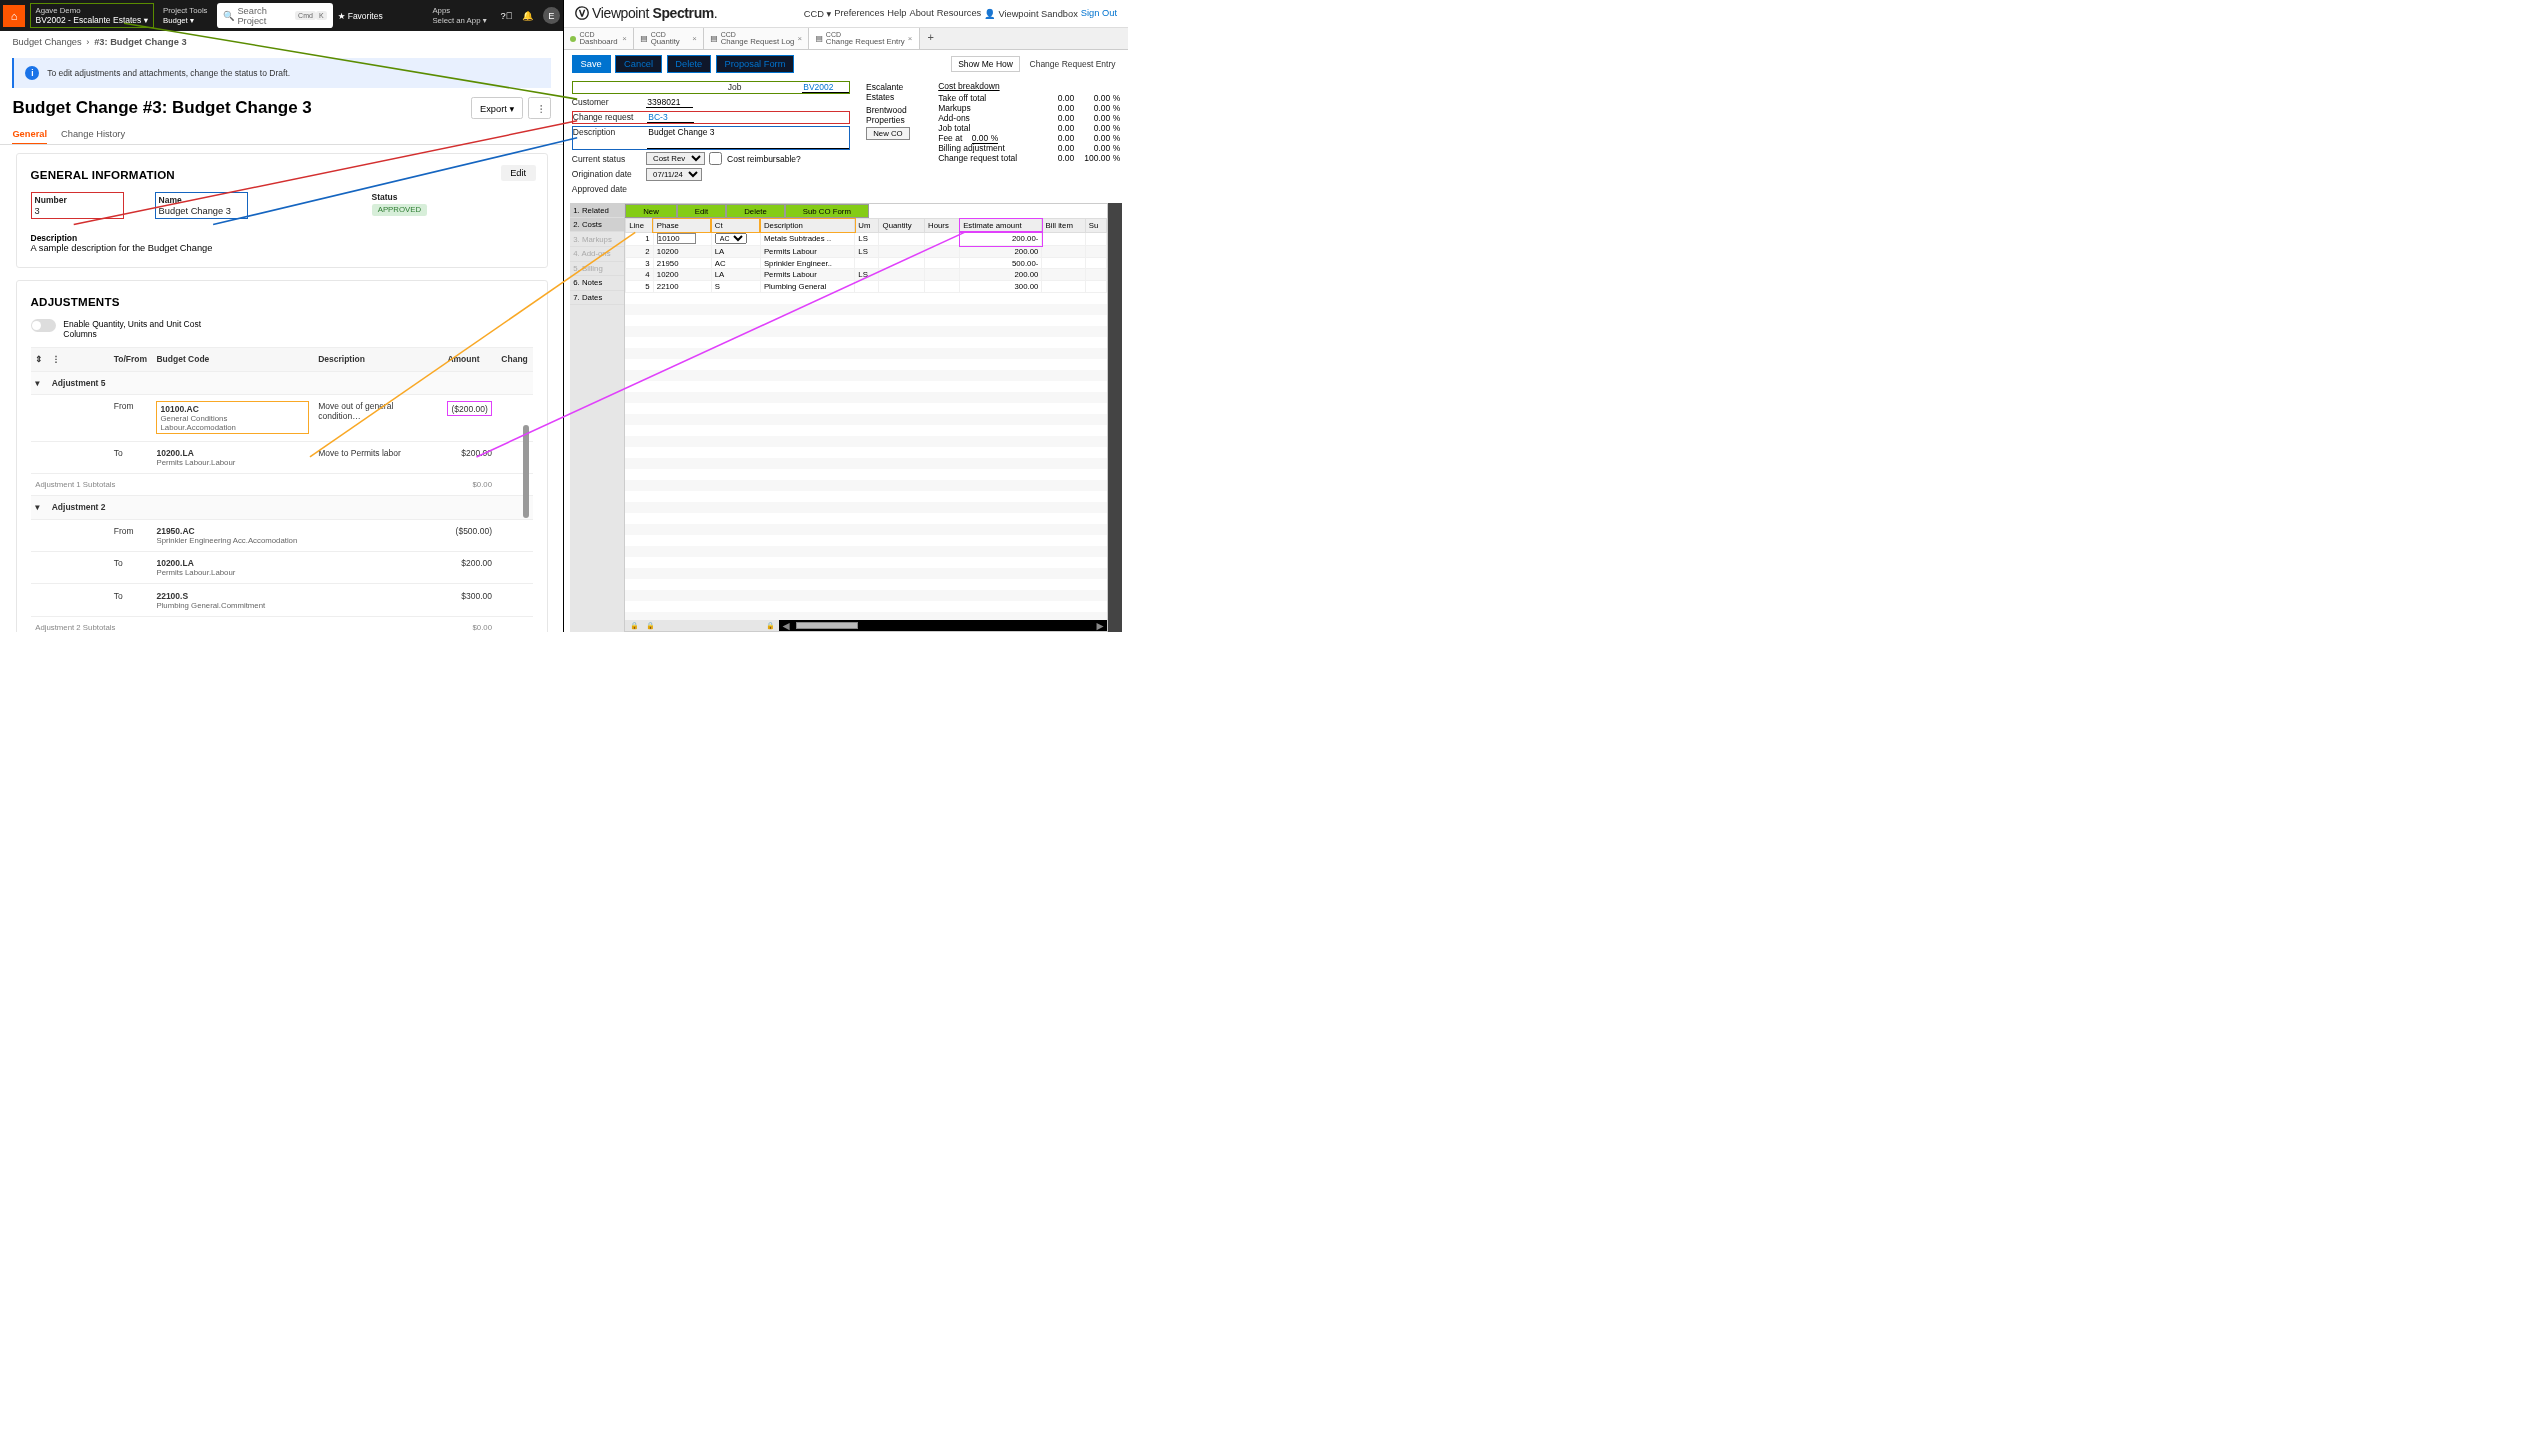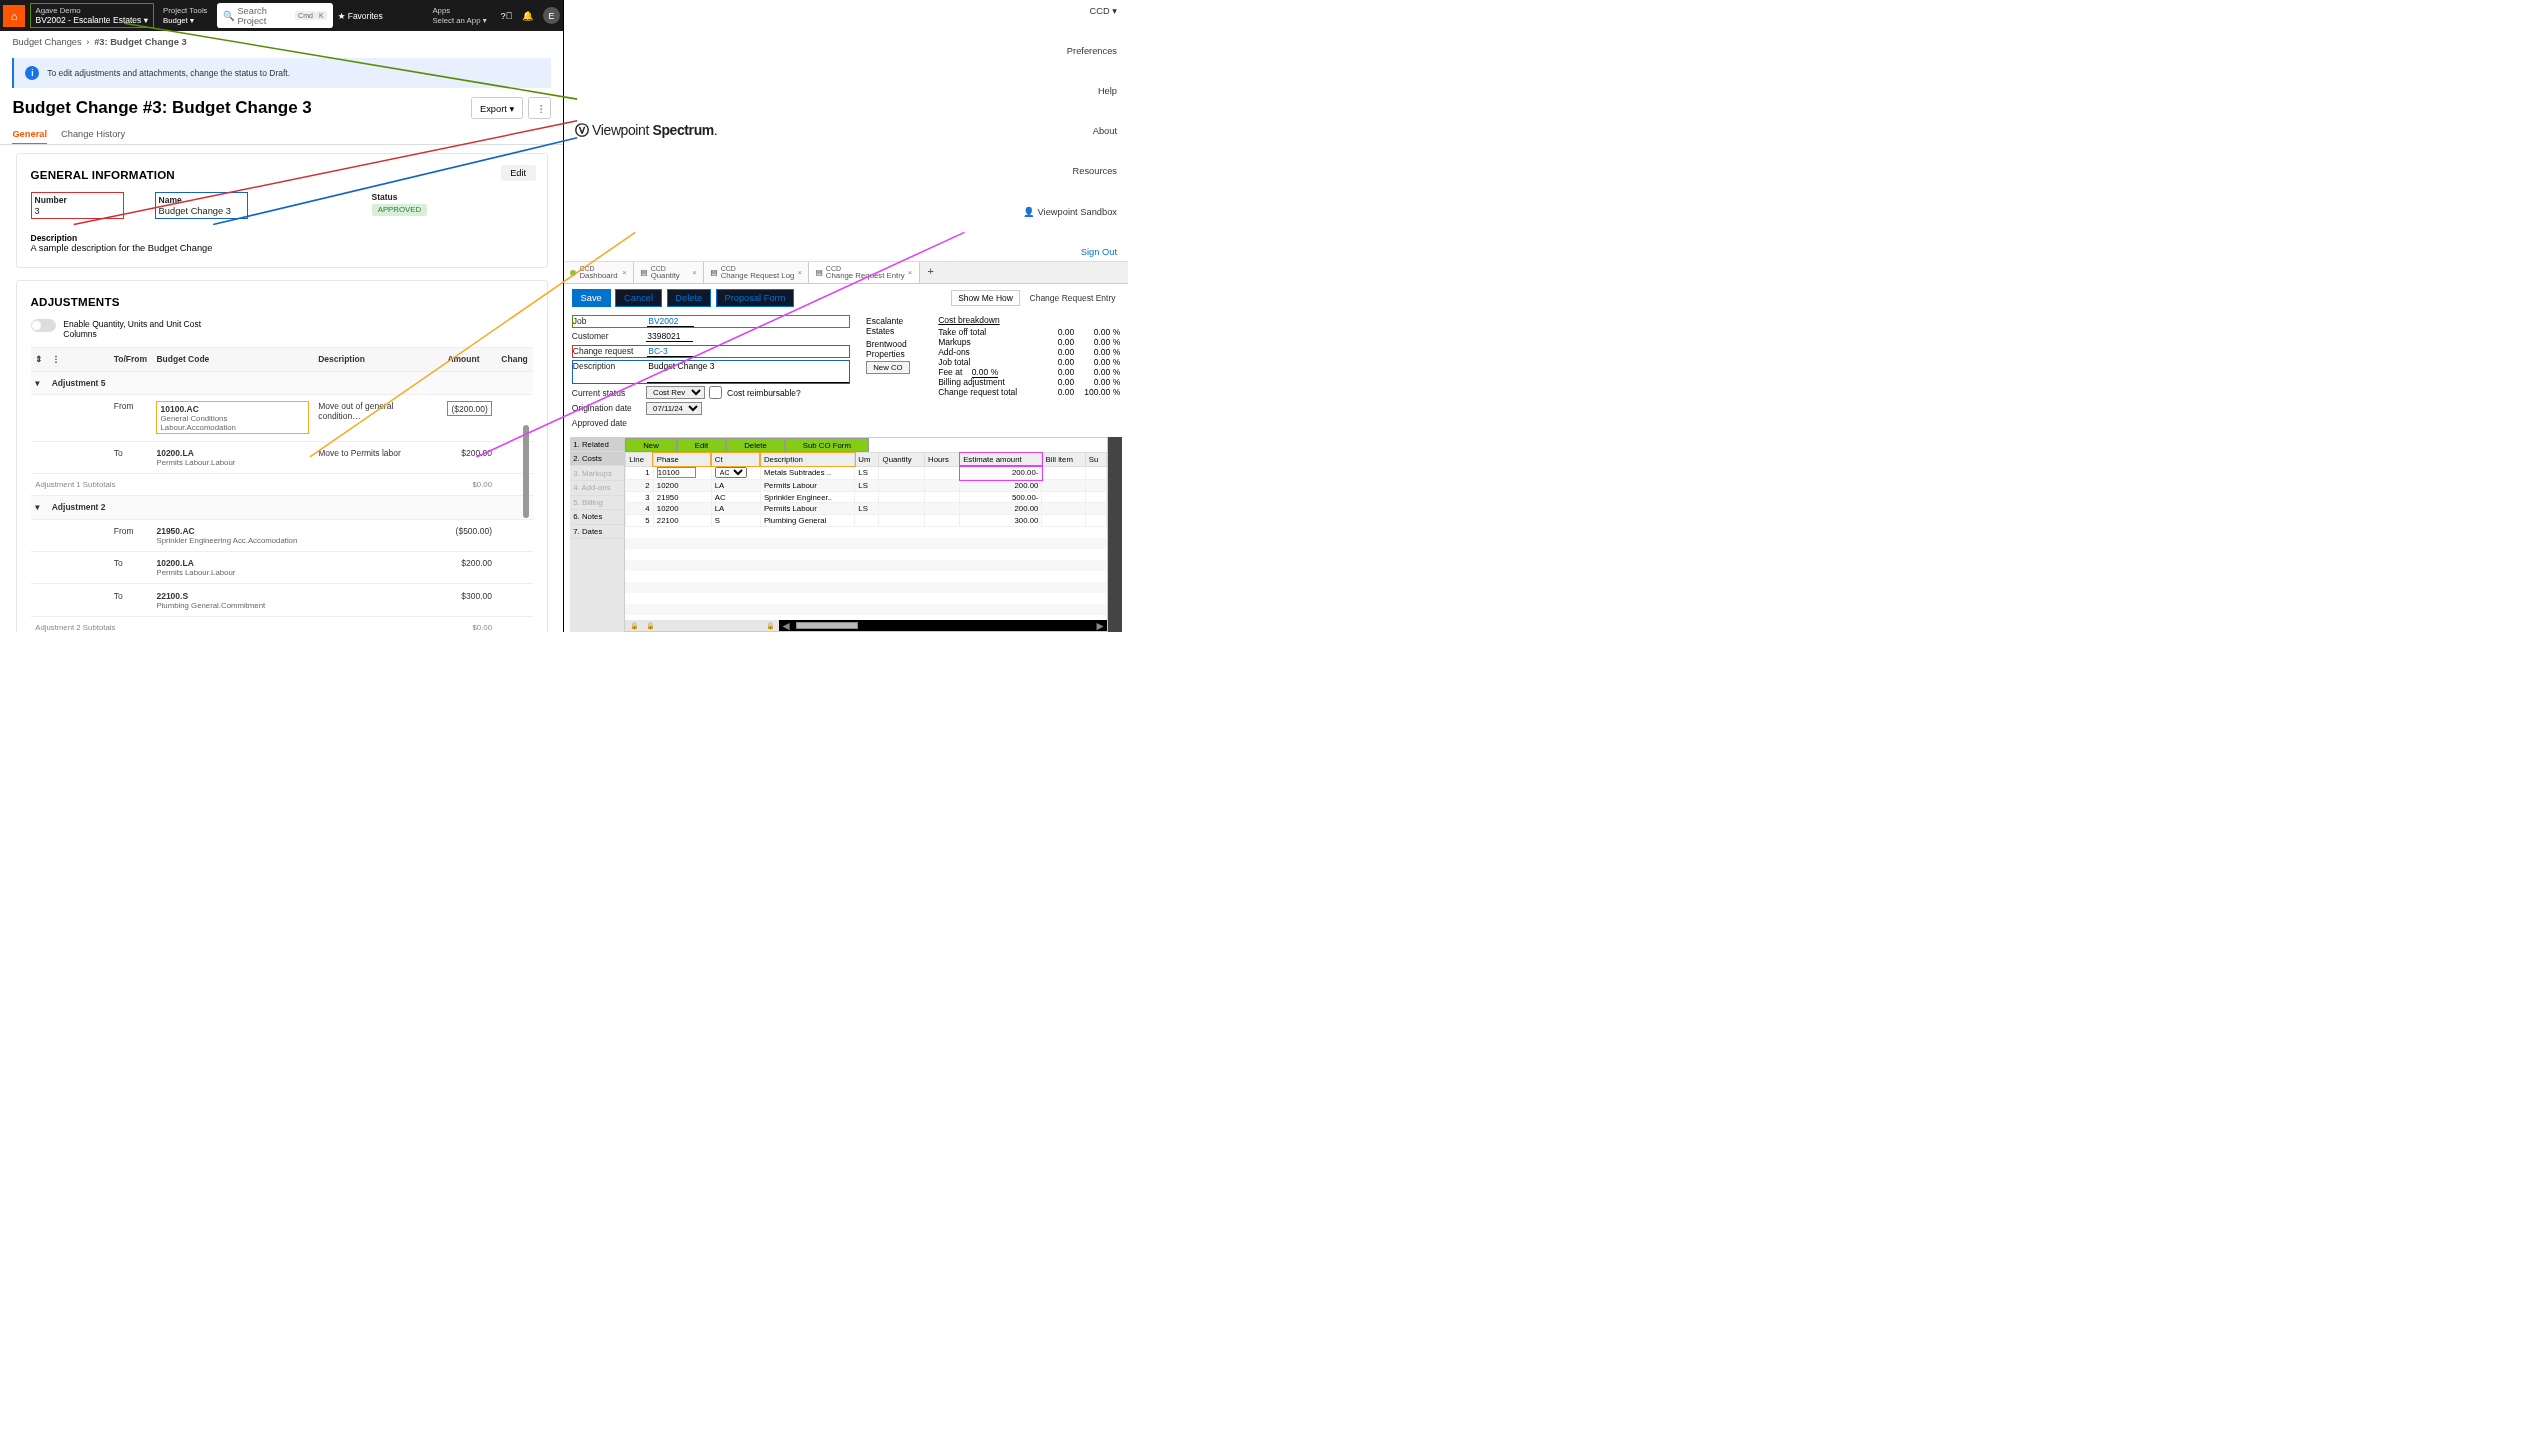--- a/index.html
+++ b/index.html
@@ -55,21 +55,21 @@
 .code-line { font-weight: 600; }
 .code-desc { font-size: 7.8px; color: #666; }
 .amt { text-align: right; }
 .subtotal td { color: #888; font-size: 7.8px; }
 .scroll-ind { position: absolute; right: 3.1px; top: 78px; width: 6.2px; height: 93px; background: #999; border-radius: 3.1px; }
 
 
 .vp-top { display: flex; align-items: center; padding: 4.7px 11px; gap: 11px; border-bottom: 0.8px solid #ddd; }
 .vp-logo { font-size: 14px; font-weight: 400; letter-spacing: -0.4px; color: #222; }
 .vp-logo strong { font-weight: 700; }
-.vp-nav { margin-left: auto; display: flex; gap: 30px; align-items: flex-end; font-size: 9.3px; color: #333; flex-direction: column; }
+.vp-nav { margin-left: auto; display: flex; gap: 3px; align-items: flex-start; font-size: 9.3px; color: #333; }
 .vp-nav a { color: #0073cf; text-decoration: none; }
 
 .vp-tabs { display: flex; background: #f0f0f0; border-bottom: 0.8px solid #ccc; }
 .vp-tab { display: flex; align-items: center; gap: 3.1px; padding: 2.3px 6.2px; font-size: 7.8px; color: #555; border-right: 0.8px solid #ccc; line-height: 1.1; background: #fafafa; min-width: 70px; }
 .vp-tab.active { background: #fff; }
 .vp-tab .dot { width: 6.2px; height: 6.2px; border-radius: 50%; background: #8bc34a; }
 .vp-tab .x { margin-left: auto; color: #888; }
 .vp-tab-plus { padding: 3.1px 7.8px; font-size: 11px; color: #555; }
 
 .vp-toolbar { display: flex; align-items: center; padding: 4.7px 7.8px; gap: 4.7px; }
@@ -77,21 +77,21 @@
 .vp-btn.primary { background: #0073cf; color: #fff; }
 .show-me { margin-left: auto; border: 0.8px solid #ccc; padding: 2.3px 6.2px; font-size: 8.5px; }
 .crumb-right { font-size: 8.5px; color: #333; padding: 0 4.7px; }
 
 .vp-form { padding: 3.1px 7.8px; display: flex; gap: 15.5px; font-size: 8.5px; }
 .vp-form-col { display: flex; flex-direction: column; gap: 2.3px; }
 .vp-form-row { display: flex; align-items: center; gap: 4.7px; min-height: 12.4px; }
 .vp-form-row label { width: 70px; color: #222; }
 .vp-input { border: none; border-bottom: 0.8px solid #000; font-size: 8.5px; padding: 0 0.8px; background: transparent; min-width: 47px; }
 .vp-select { border: 0.8px solid #888; font-size: 7.8px; padding: 0 1.6px; min-width: 54px; }
-.box-green-vp { border: 1.6px solid #5a8c00; padding: 0; }
+.box-green-vp { border: 1.6px solid #5a8c00; padding: 0; justify-content: flex-end; }
 .box-red-vp { border: 1.6px solid #d32f2f; padding: 0; }
 .box-blue-vp { border: 1.6px solid #1565c0; padding: 0; }
 .desc-box { width: 202px; height: 22px; }
 .new-co-btn { border: 0.8px solid #888; padding: 0.8px 6.2px; font-size: 7.8px; background: #f4f4f4; }
 .cost-breakdown { font-size: 8.5px; }
 .cb-row { display: flex; gap: 4px; }
 .cb-row .lbl { width: 93px; }
 .cb-row .v1 { width: 39px; text-align: right; }
 .cb-row .v2 { width: 42px; text-align: right; }
 

